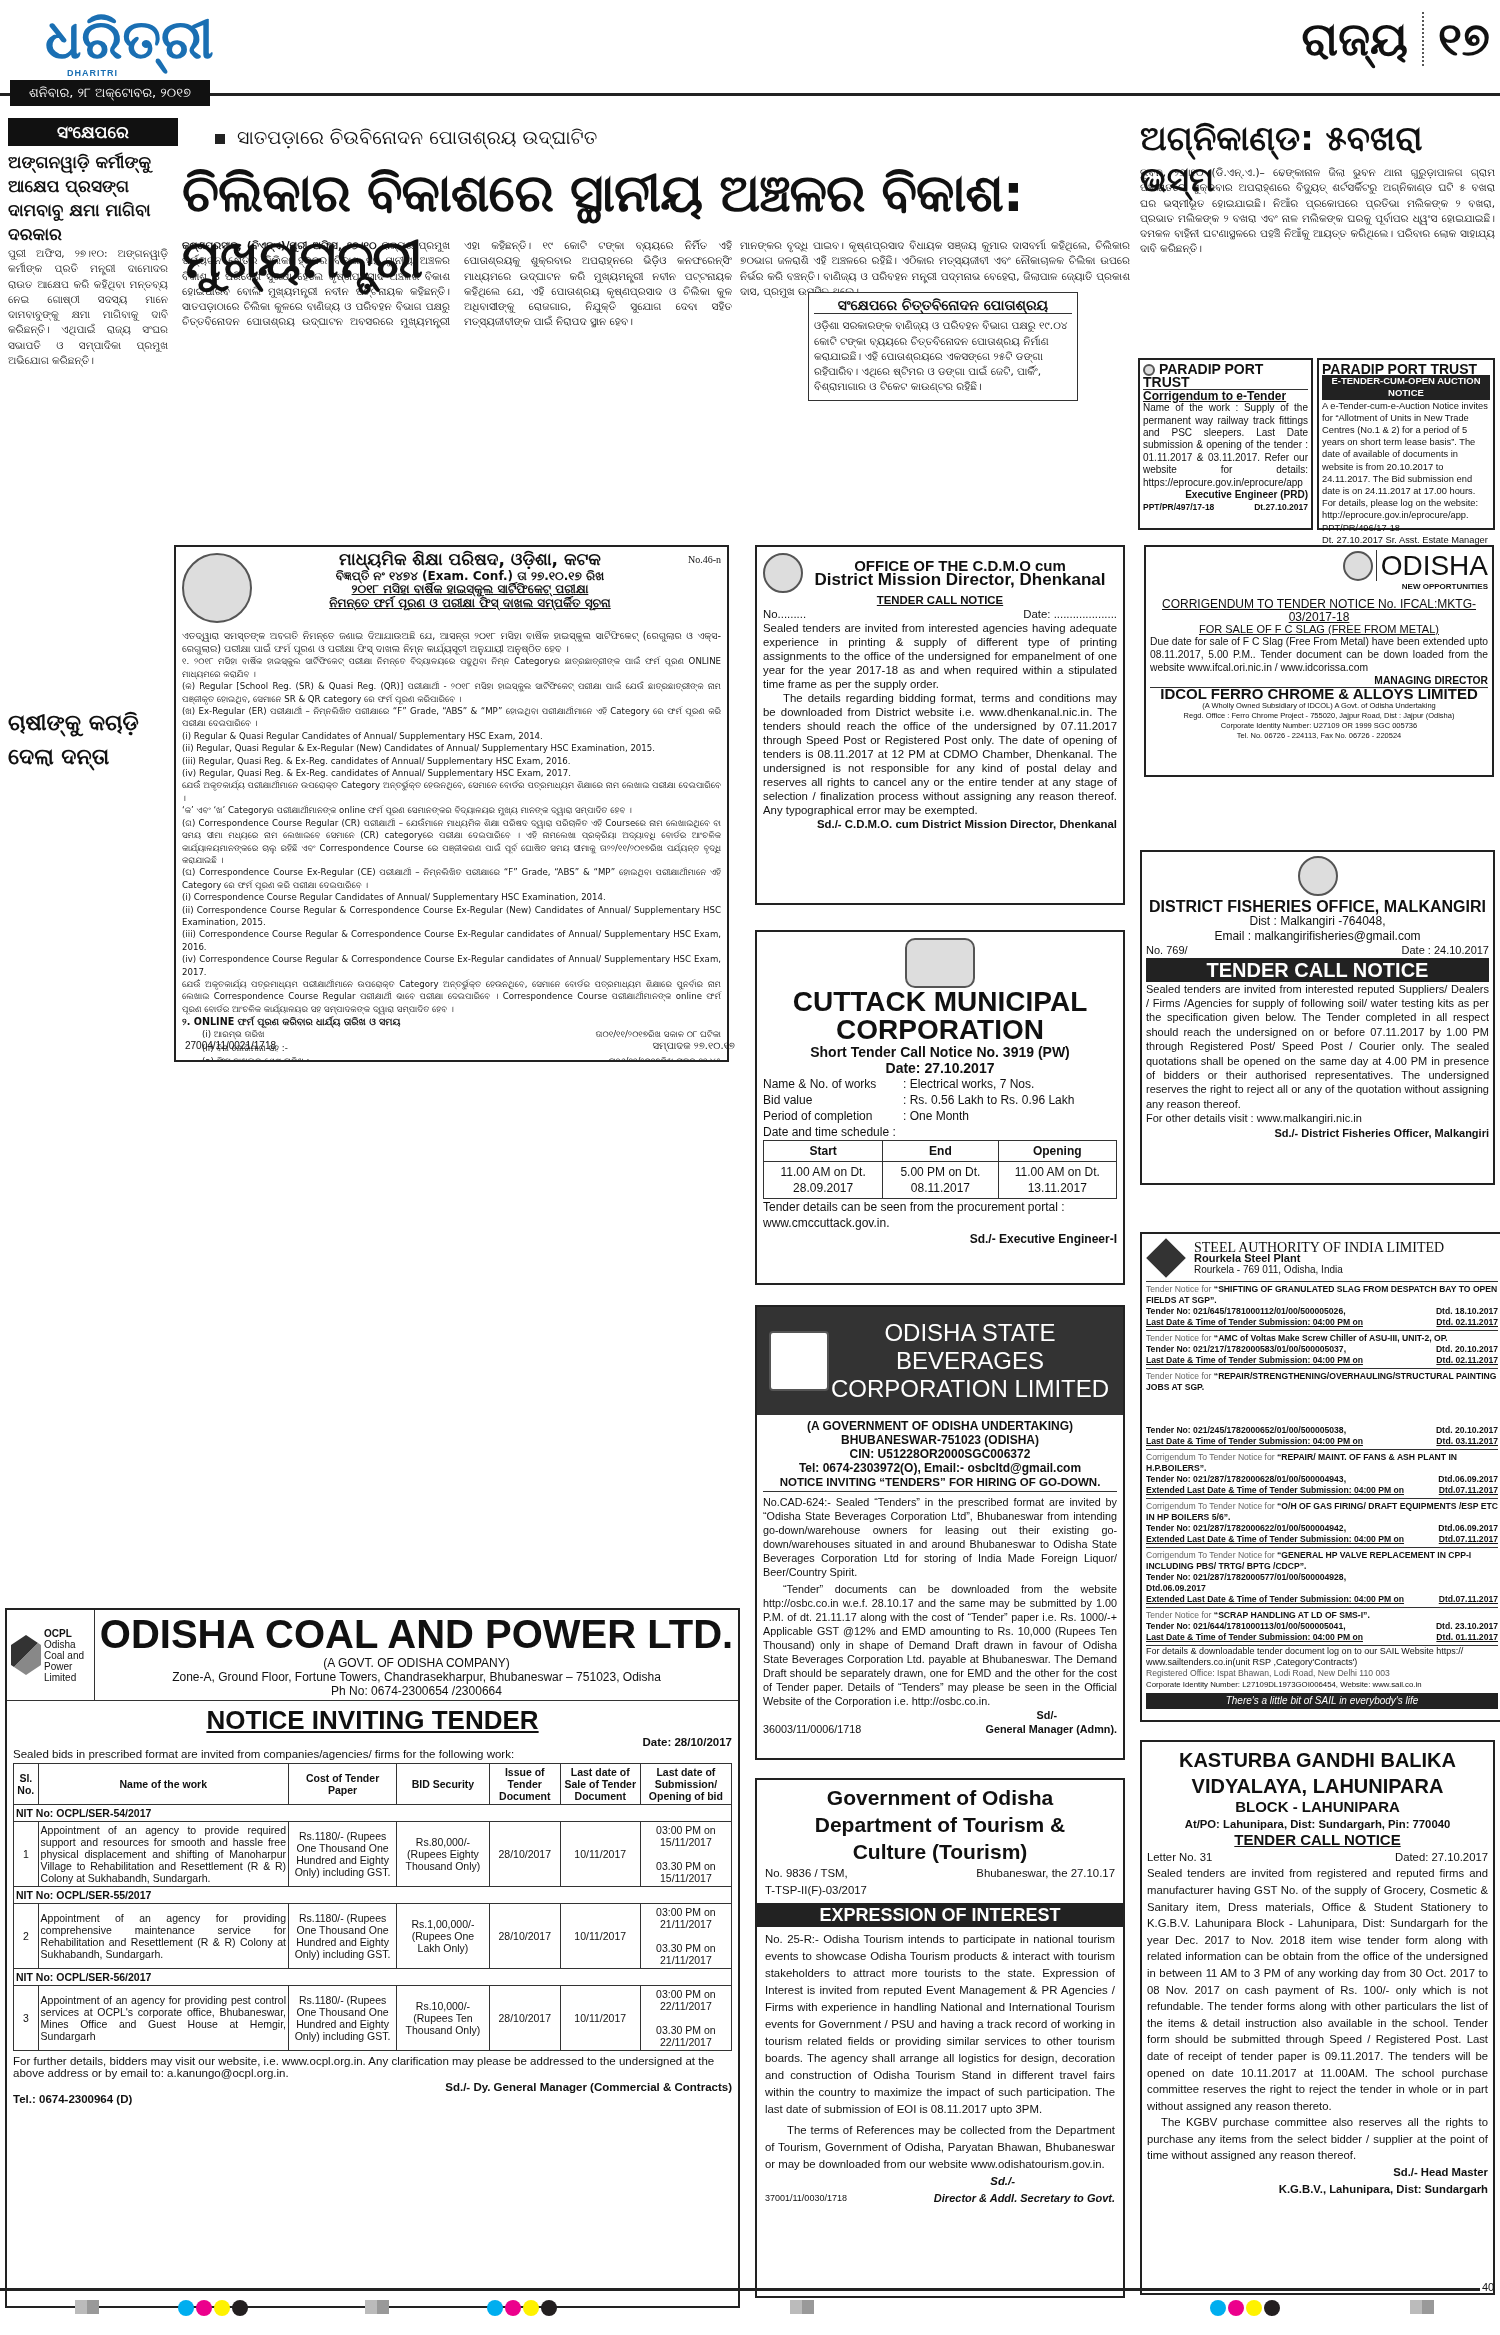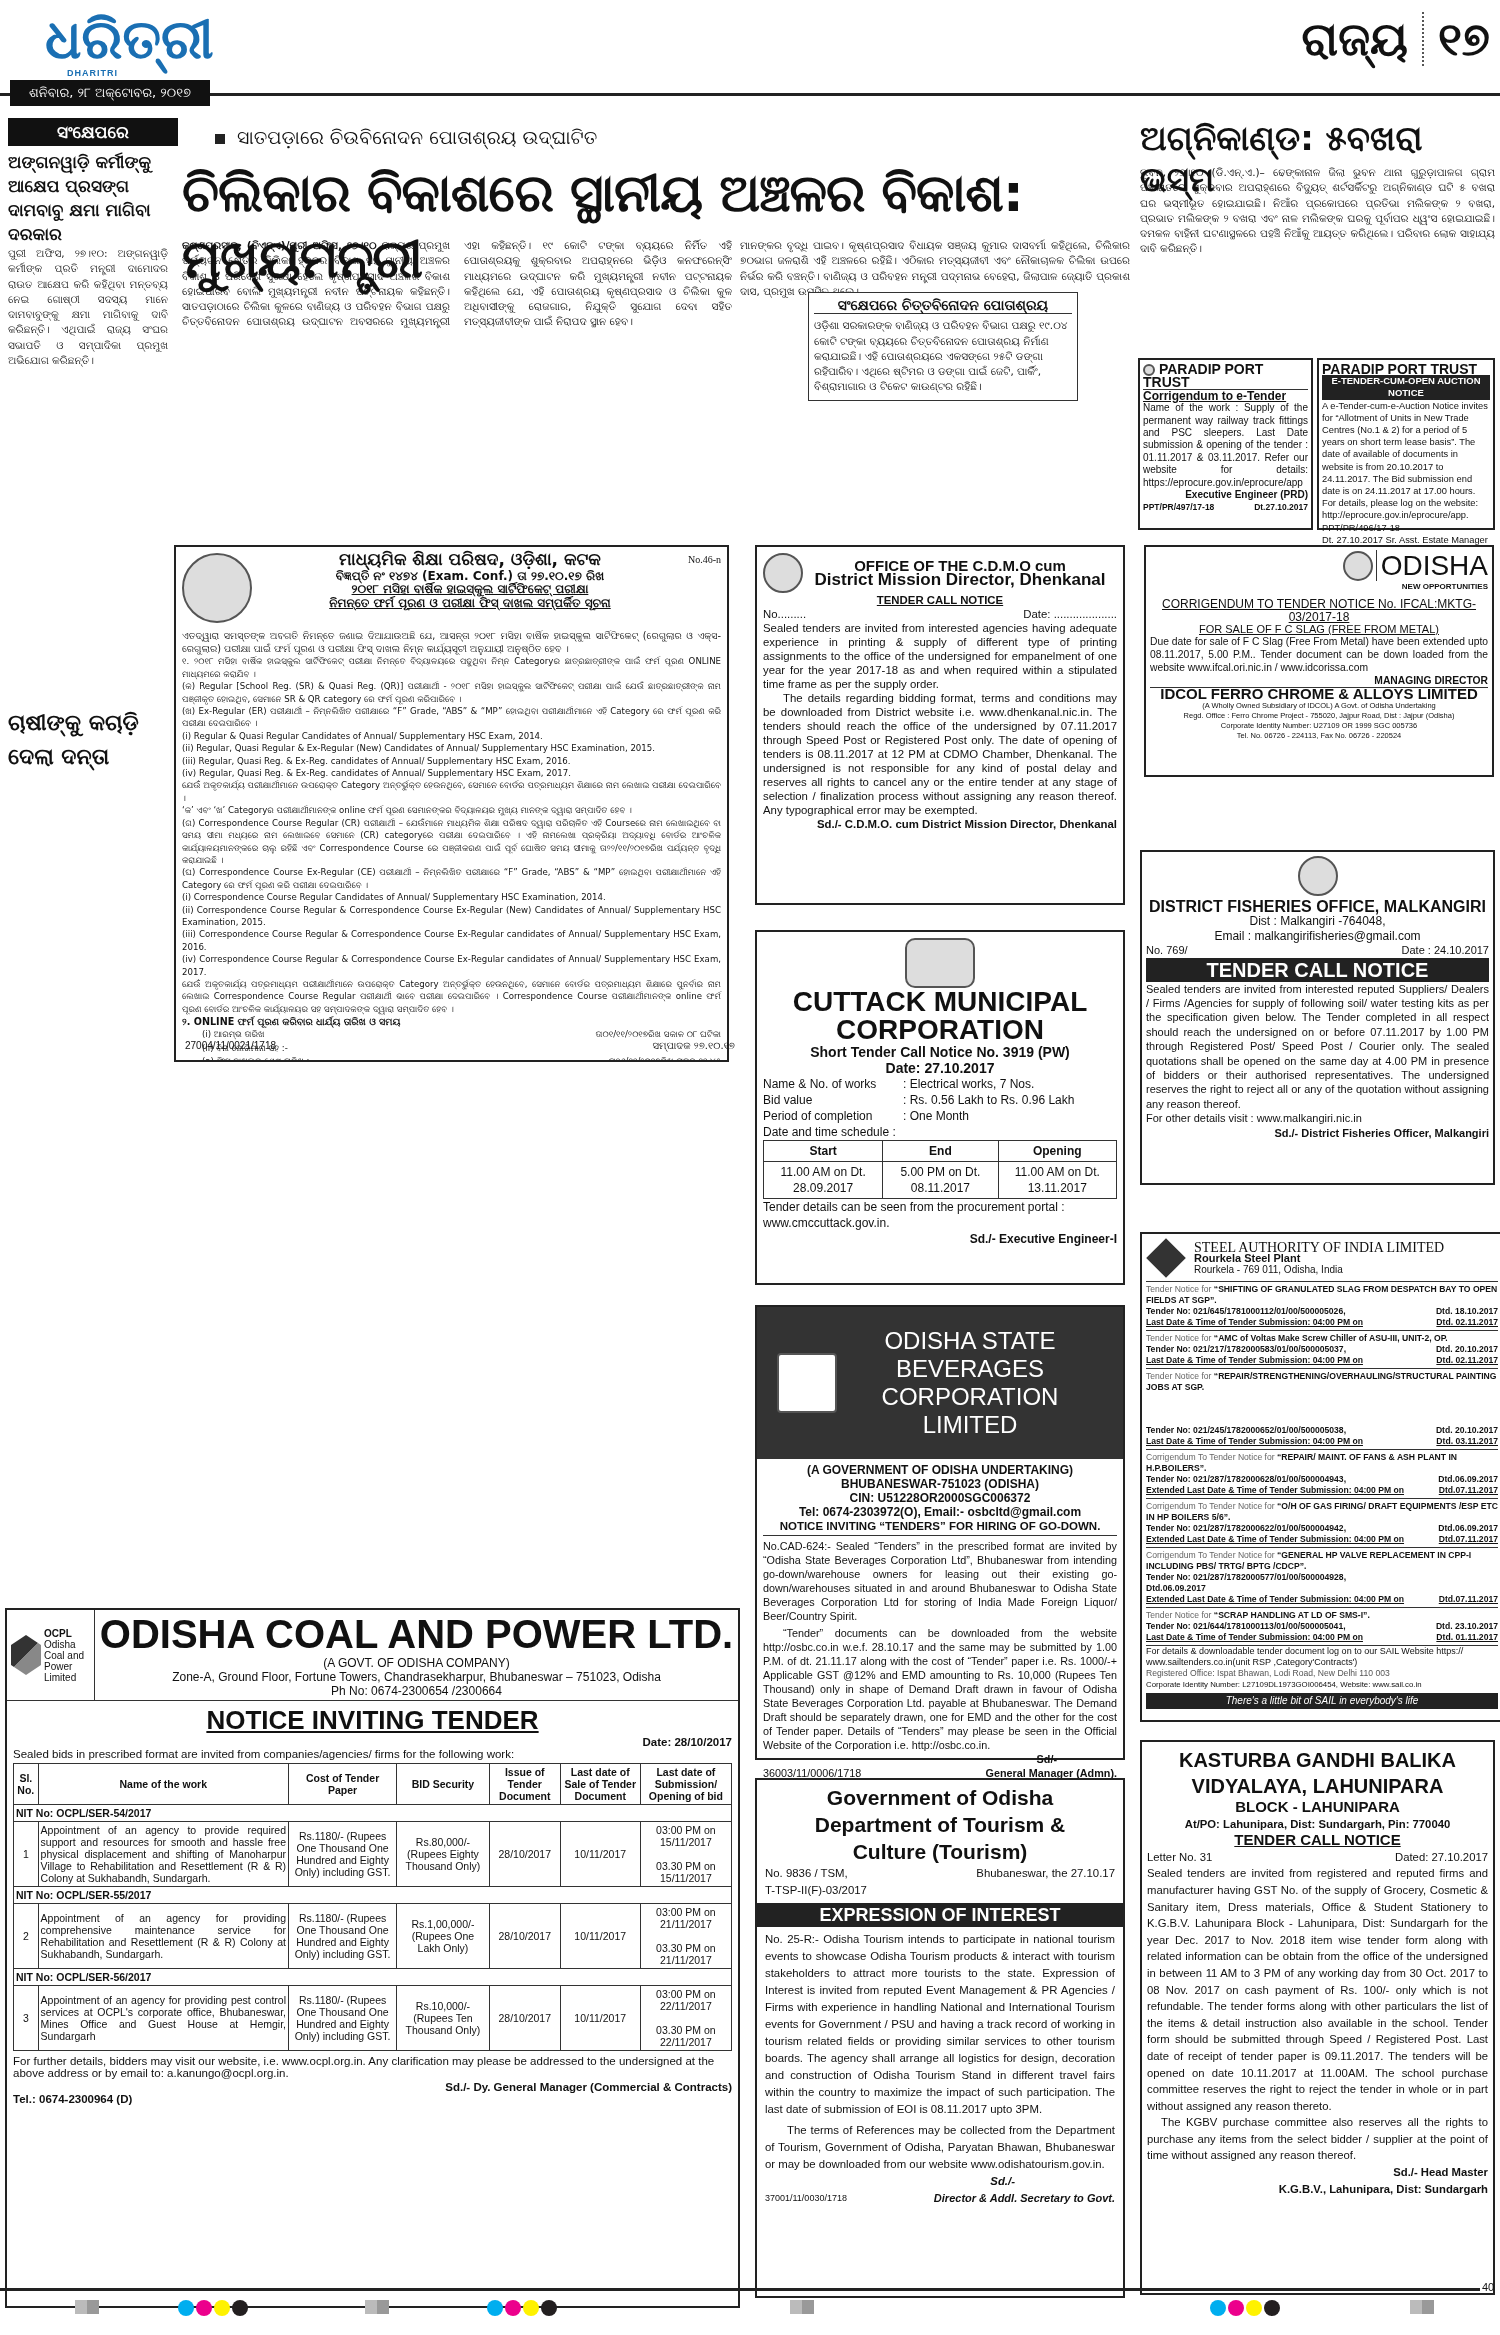--- a/index.html
+++ b/index.html
@@ -269,21 +269,21 @@
           <td>5.00 PM on Dt. 08.11.2017</td>
           <td>11.00 AM on Dt. 13.11.2017</td>
         </tr>
   </tbody>
     </table>
   <div>Tender details can be seen from the procurement portal : www.cmccuttack.gov.in.</div>
   <div class="bold" style="text-align:right">Sd./- Executive Engineer-I</div>
 </div>
 
 <div class="abs ad" style="left:755px;top:1305px;width:370px;height:455px;padding:0;font-size:10.8px;line-height:14px">
-  <div style="background:#333;color:#fff;display:flex;align-items:center;padding:20px">
+  <div style="background:#333;color:#fff;display:flex;align-items:center;padding:12px">
     <div class="emblem" style="width:60px;height:60px;background:#fff;border-radius:4px"></div>
     <div style="flex:1;text-align:center;font-family:'Liberation Sans Narrow','Liberation Sans',sans-serif;font-size:24px;line-height:28px">
       <div>ODISHA STATE BEVERAGES</div>
       <div>CORPORATION LIMITED</div>
     </div>
   </div>
   <div style="padding:4px 6px">
     <div class="t-center bold" style="font-size:12px">(A GOVERNMENT OF ODISHA UNDERTAKING)</div>
     <div class="t-center bold" style="font-size:12px">BHUBANESWAR-751023 (ODISHA)</div>
     <div class="t-center bold" style="font-size:12px">CIN: U51228OR2000SGC006372</div>

